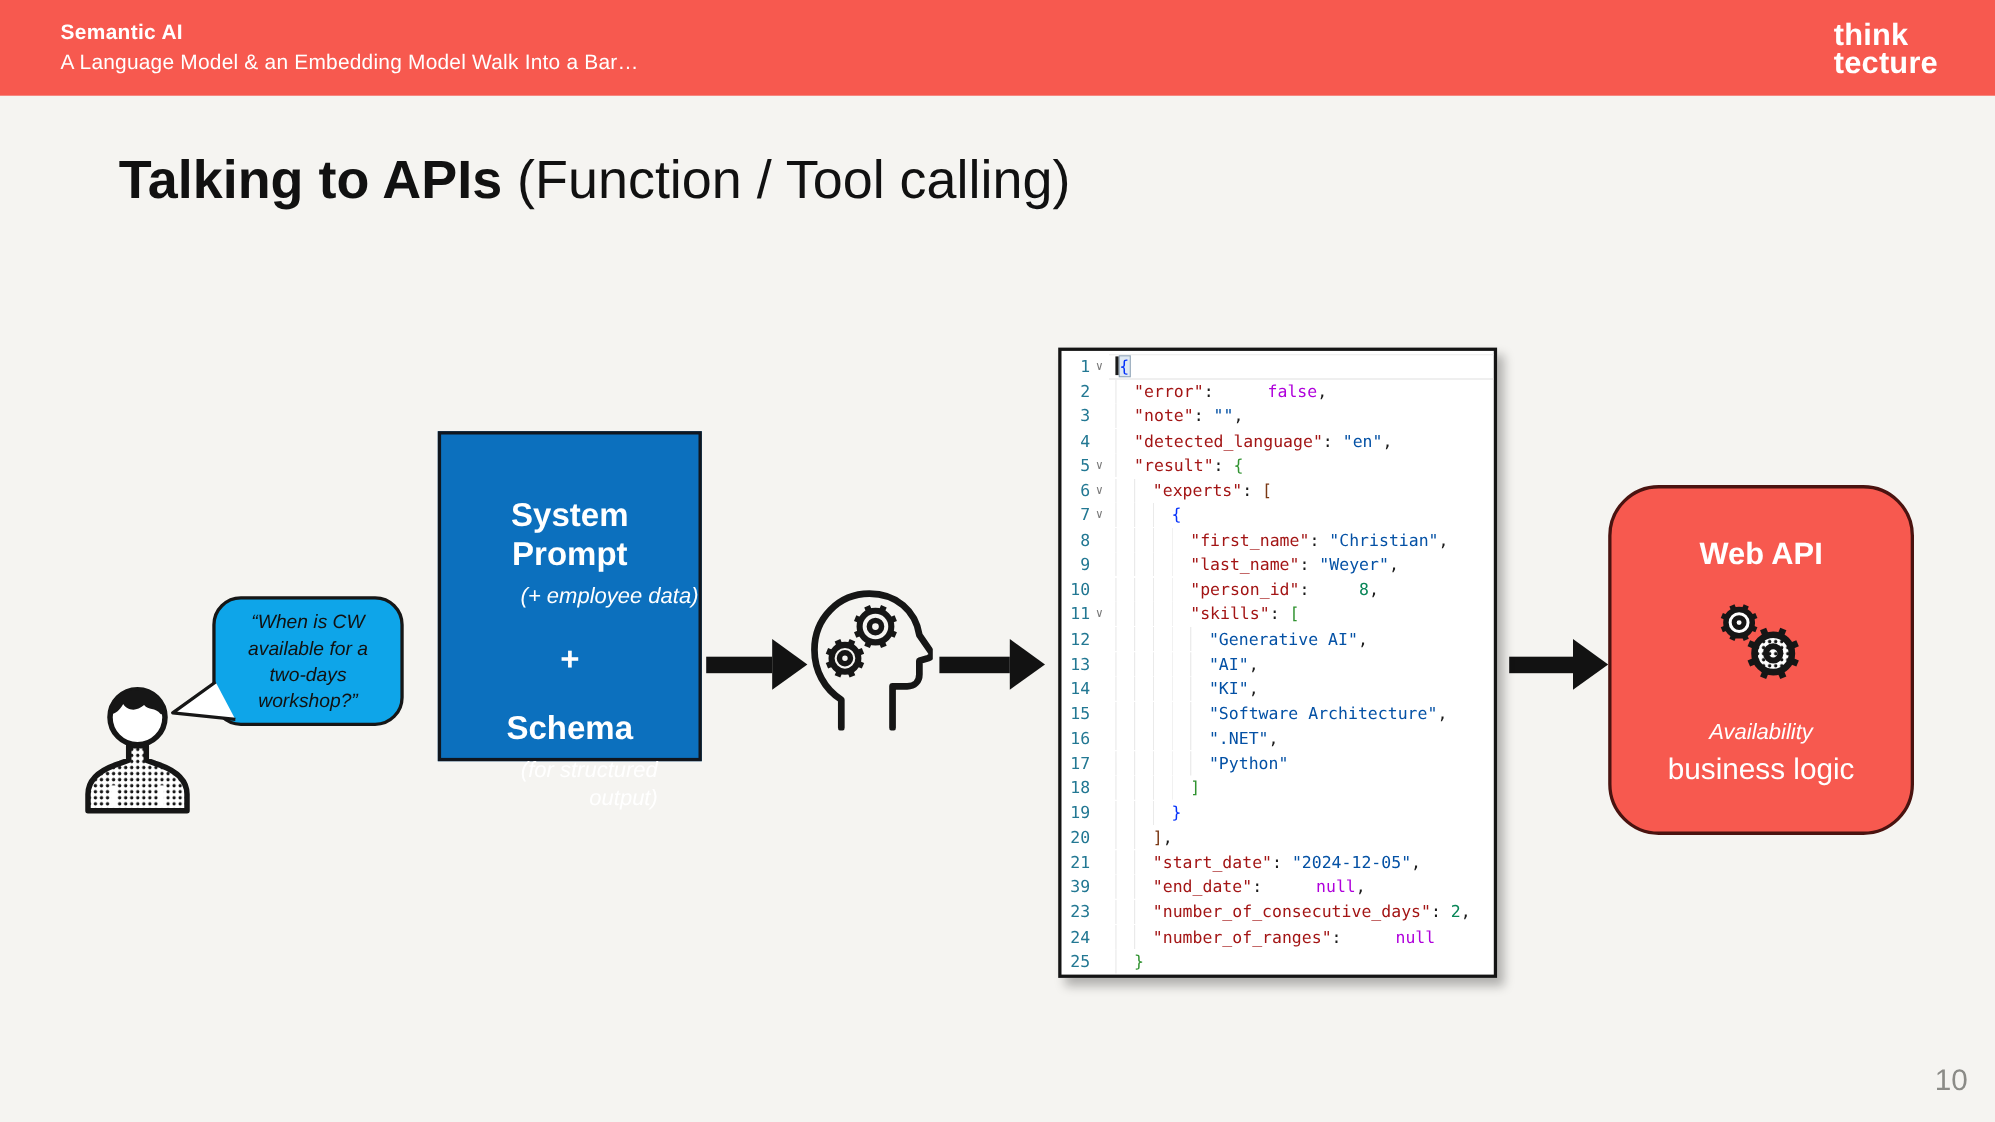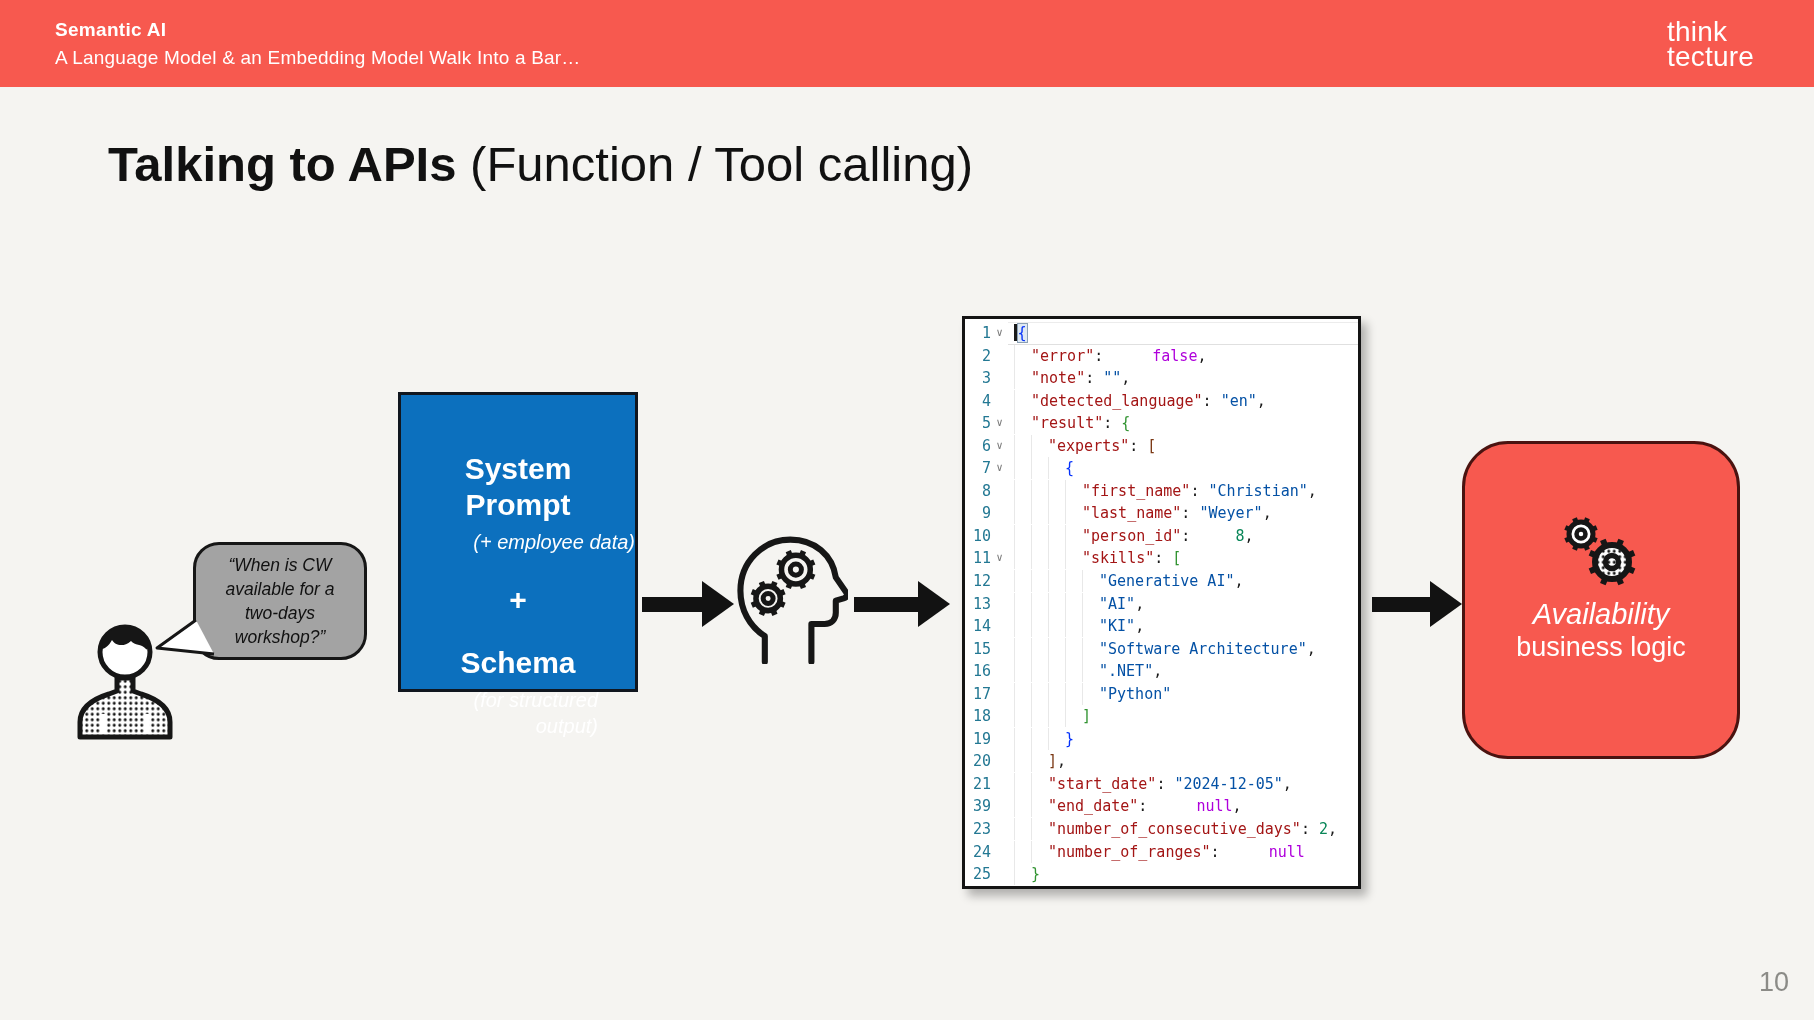--- a/index.html
+++ b/index.html
@@ -3,29 +3,29 @@
 <meta charset="utf-8">
 <style>
   html,body{margin:0;padding:0;background:#e9e7e4;}
   .stage{position:relative;width:1814px;height:1020px;overflow:hidden;
          background:var(--page-bg,#F5F4F1);font-family:"Liberation Sans",sans-serif;color:var(--ink,#111);}
 
   
   .hdr{position:absolute;left:0;top:0;width:1814px;height:87px;background:var(--accent-red,#F7594F);}
   .hdr .t1{position:absolute;left:55px;top:19px;font-size:19px;font-weight:bold;color:#fff;letter-spacing:.3px;}
   .hdr .t2{position:absolute;left:55px;top:47px;font-size:19px;color:#fff;letter-spacing:.2px;}
-  .logo{position:absolute;left:1667px;top:19px;color:#fff;font-size:28px;line-height:25px;font-weight:400;letter-spacing:.2px;}
+  .logo{position:absolute;left:1667px;top:19px;color:#fff;font-size:28px;line-height:25px;font-weight:700;letter-spacing:.2px;}
 
   
   .title{position:absolute;left:108px;top:136px;font-size:49px;margin:0;font-weight:normal;white-space:pre;}
   .title .tb{font-weight:bold;}
 
   
   .bubble{position:absolute;left:193px;top:542px;width:174px;height:118px;box-sizing:border-box;
-          background:#a3a3a3;border:3px solid #161616;border-radius:26px;
+          background:#0ea5e9;border:3px solid #161616;border-radius:26px;
           display:flex;flex-direction:column;justify-content:center;align-items:center;
           font-size:17.5px;font-style:italic;line-height:1.38;text-align:center;z-index:2;}
   .tailsvg{position:absolute;left:140px;top:598px;z-index:3;}
 
   .person{position:absolute;left:73px;top:618px;width:104px;height:122px;}
 
   
   .arrow{position:absolute;display:flex;align-items:center;}
   .ab{height:15px;background:#121212;}
   .ah{width:0;height:0;border-top:23px solid transparent;border-bottom:23px solid transparent;border-left:32px solid #121212;}
@@ -58,21 +58,21 @@
   .tok-w{color:var(--c-kw,#AF00DB);margin-left:40px;}  .tok-n{color:var(--c-num,#098658);}
   .tok-p{color:#1a1a1a;}
   .tok-b1{color:var(--c-b1,#0431FA);} .tok-b2{color:var(--c-b2,#319331);} .tok-b3{color:var(--c-b3,#7B3814);}
 
   
   .apibox{position:absolute;left:1462px;top:441px;width:278px;height:318px;box-sizing:border-box;
           background:var(--accent-red,#F7594F);border:3px solid var(--red-border,#4A1310);border-radius:46px;
           color:#fff;text-align:center;padding-top:44px;}
   .api-title{font-size:28px;font-weight:bold;line-height:32px;}
   .apigears{width:100px;height:88px;margin:22px auto 0;display:block;}
-  .api-l1{font-size:29px;font-style:italic;line-height:33px;}
+  .api-l1{font-size:20px;font-style:italic;line-height:33px;margin-top:20px;}
   .api-l2{font-size:27px;line-height:33px;}
 
   .pagenum{position:absolute;right:25px;bottom:22px;font-size:27px;color:var(--page-num,#8B8B87);}
 </style>
 </head>
 <body>
 
 <svg width="0" height="0" style="position:absolute">
   <defs>
     <pattern id="dots" width="5.5" height="5.5" patternUnits="userSpaceOnUse">
@@ -293,20 +293,21 @@
         </div>
         <div class="cl">
           <span class="ln">25</span>
           <span class="fold"></span>
           <span class="code"><span class="ind"></span><span class="tok-b2">}</span></span>
         </div>
       </div>
   </div>
 
   <div class="apibox">
+    <div class="api-title">Web API</div>
     <svg class="apigears" viewBox="0 0 100 88">
       <g class="gear">
           <g stroke="#161616" stroke-width="5" stroke-linecap="butt">
             <line x1="40.162674857624154" y1="28.209517756015988" x2="45.70595205269187" y2="30.505618350206525"></line>
             <line x1="34.20951775601599" y1="34.162674857624154" x2="36.505618350206525" y2="39.70595205269187"></line>
             <line x1="25.790482243984012" y1="34.162674857624154" x2="23.494381649793475" y2="39.70595205269187"></line>
             <line x1="19.837325142375846" y1="28.209517756015988" x2="14.294047947308126" y2="30.50561835020653"></line>
             <line x1="19.837325142375843" y1="19.79048224398402" x2="14.294047947308123" y2="17.494381649793482"></line>
             <line x1="25.790482243984016" y1="13.837325142375844" x2="23.49438164979348" y2="8.294047947308124"></line>
             <line x1="34.20951775601599" y1="13.837325142375848" x2="36.50561835020653" y2="8.294047947308128"></line>

